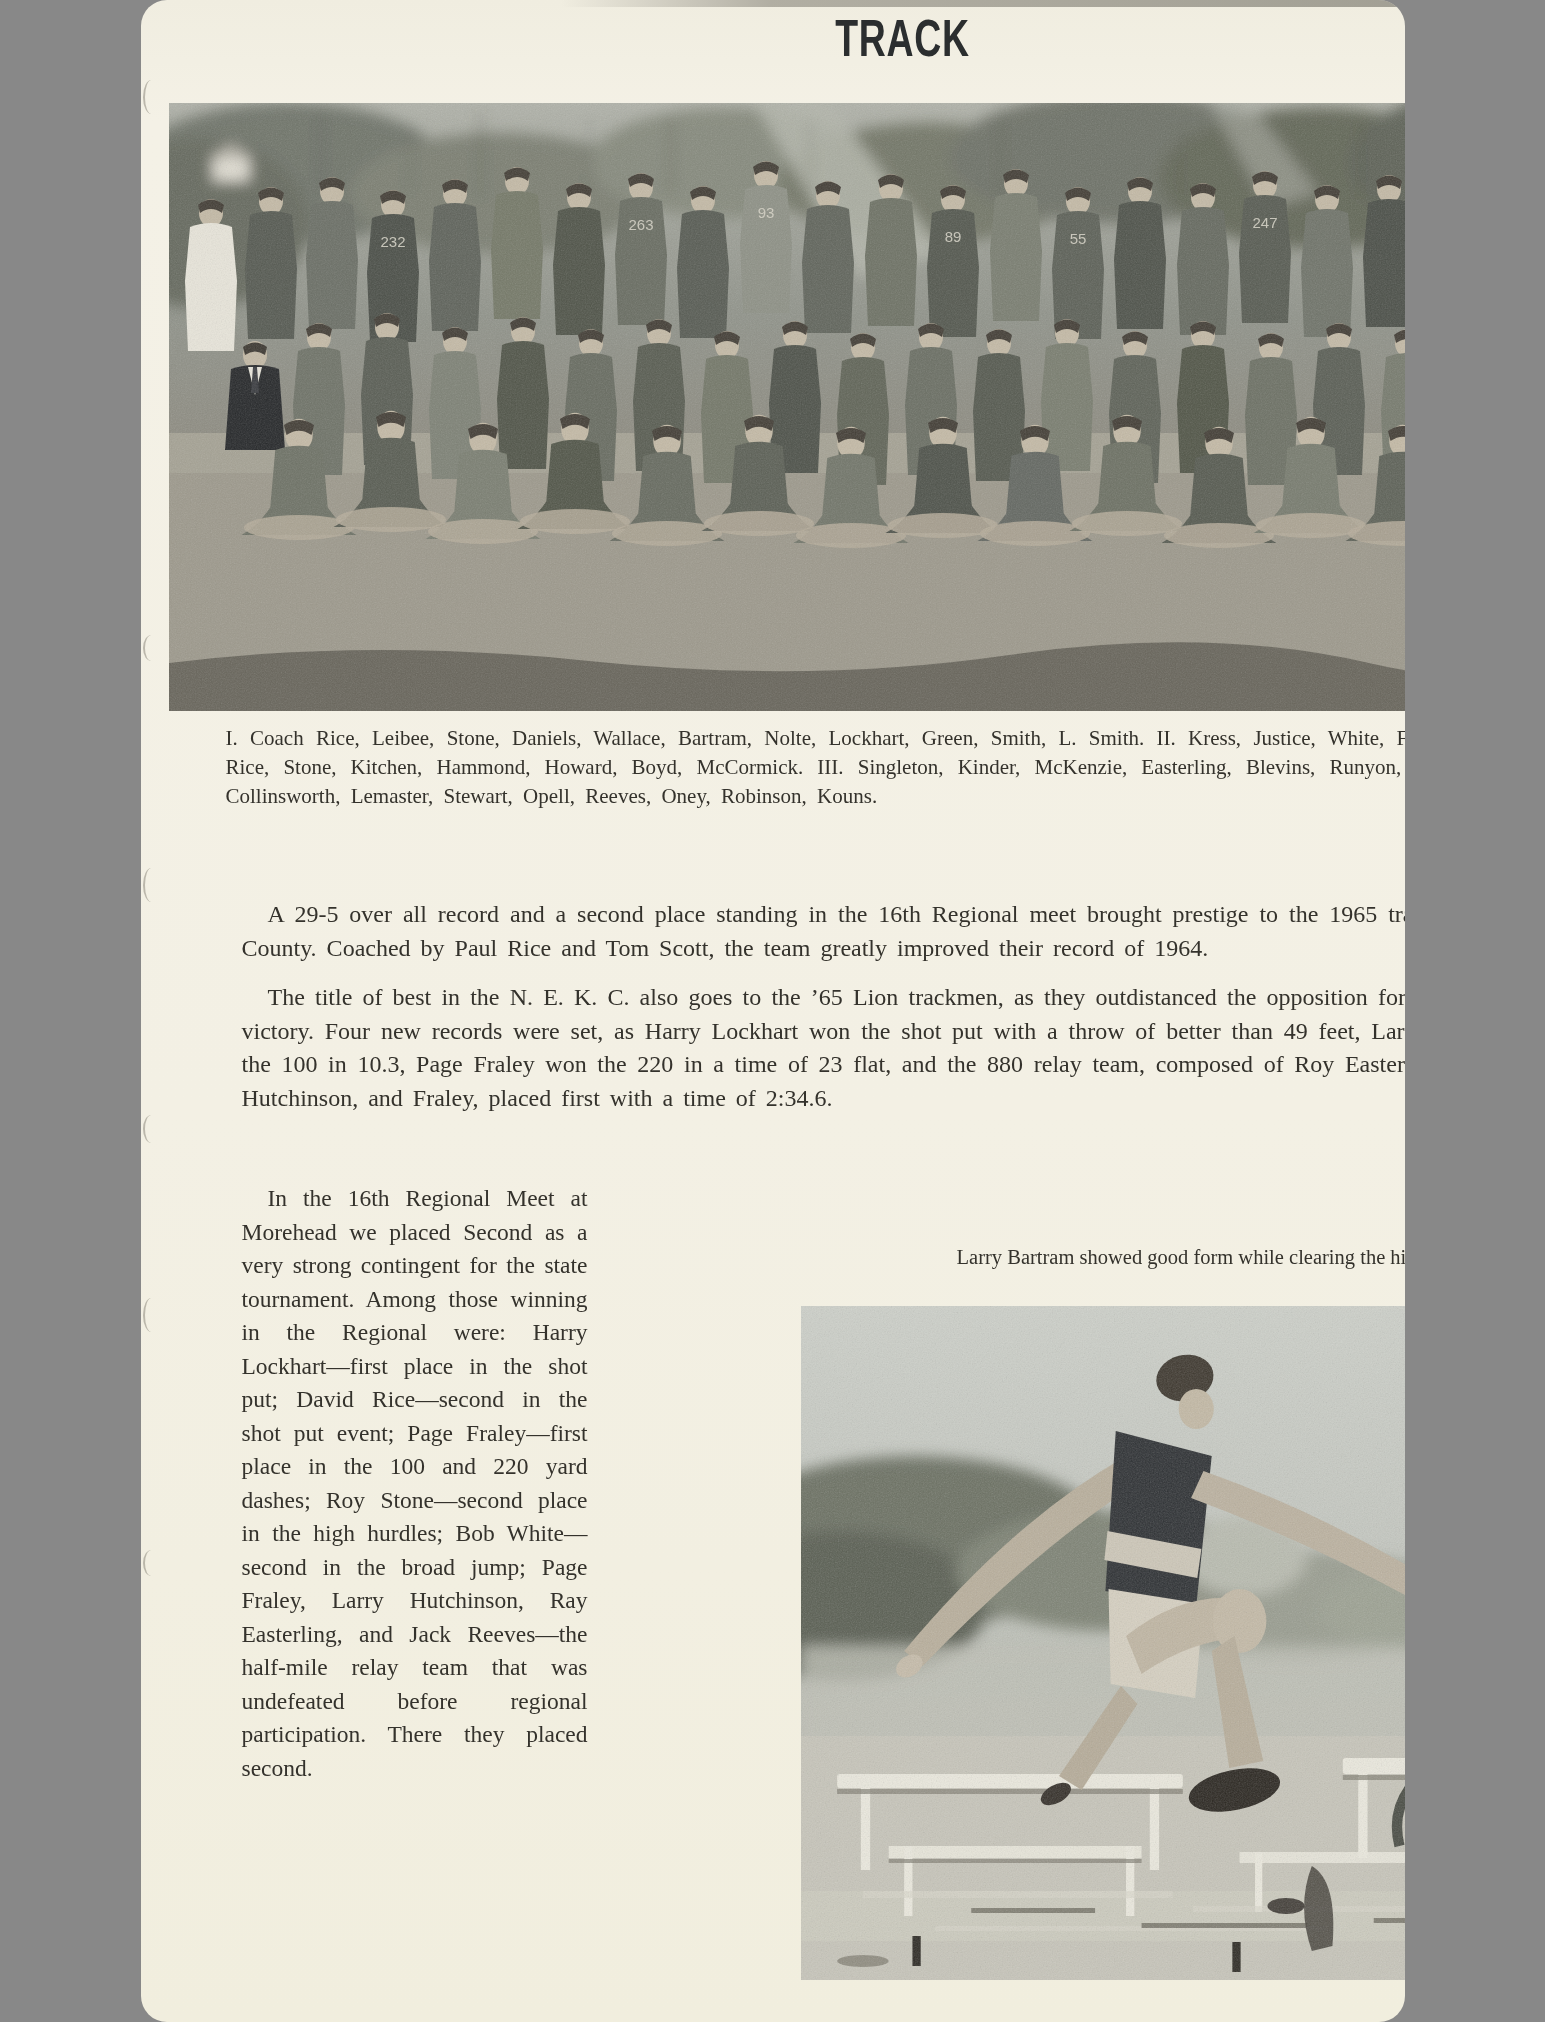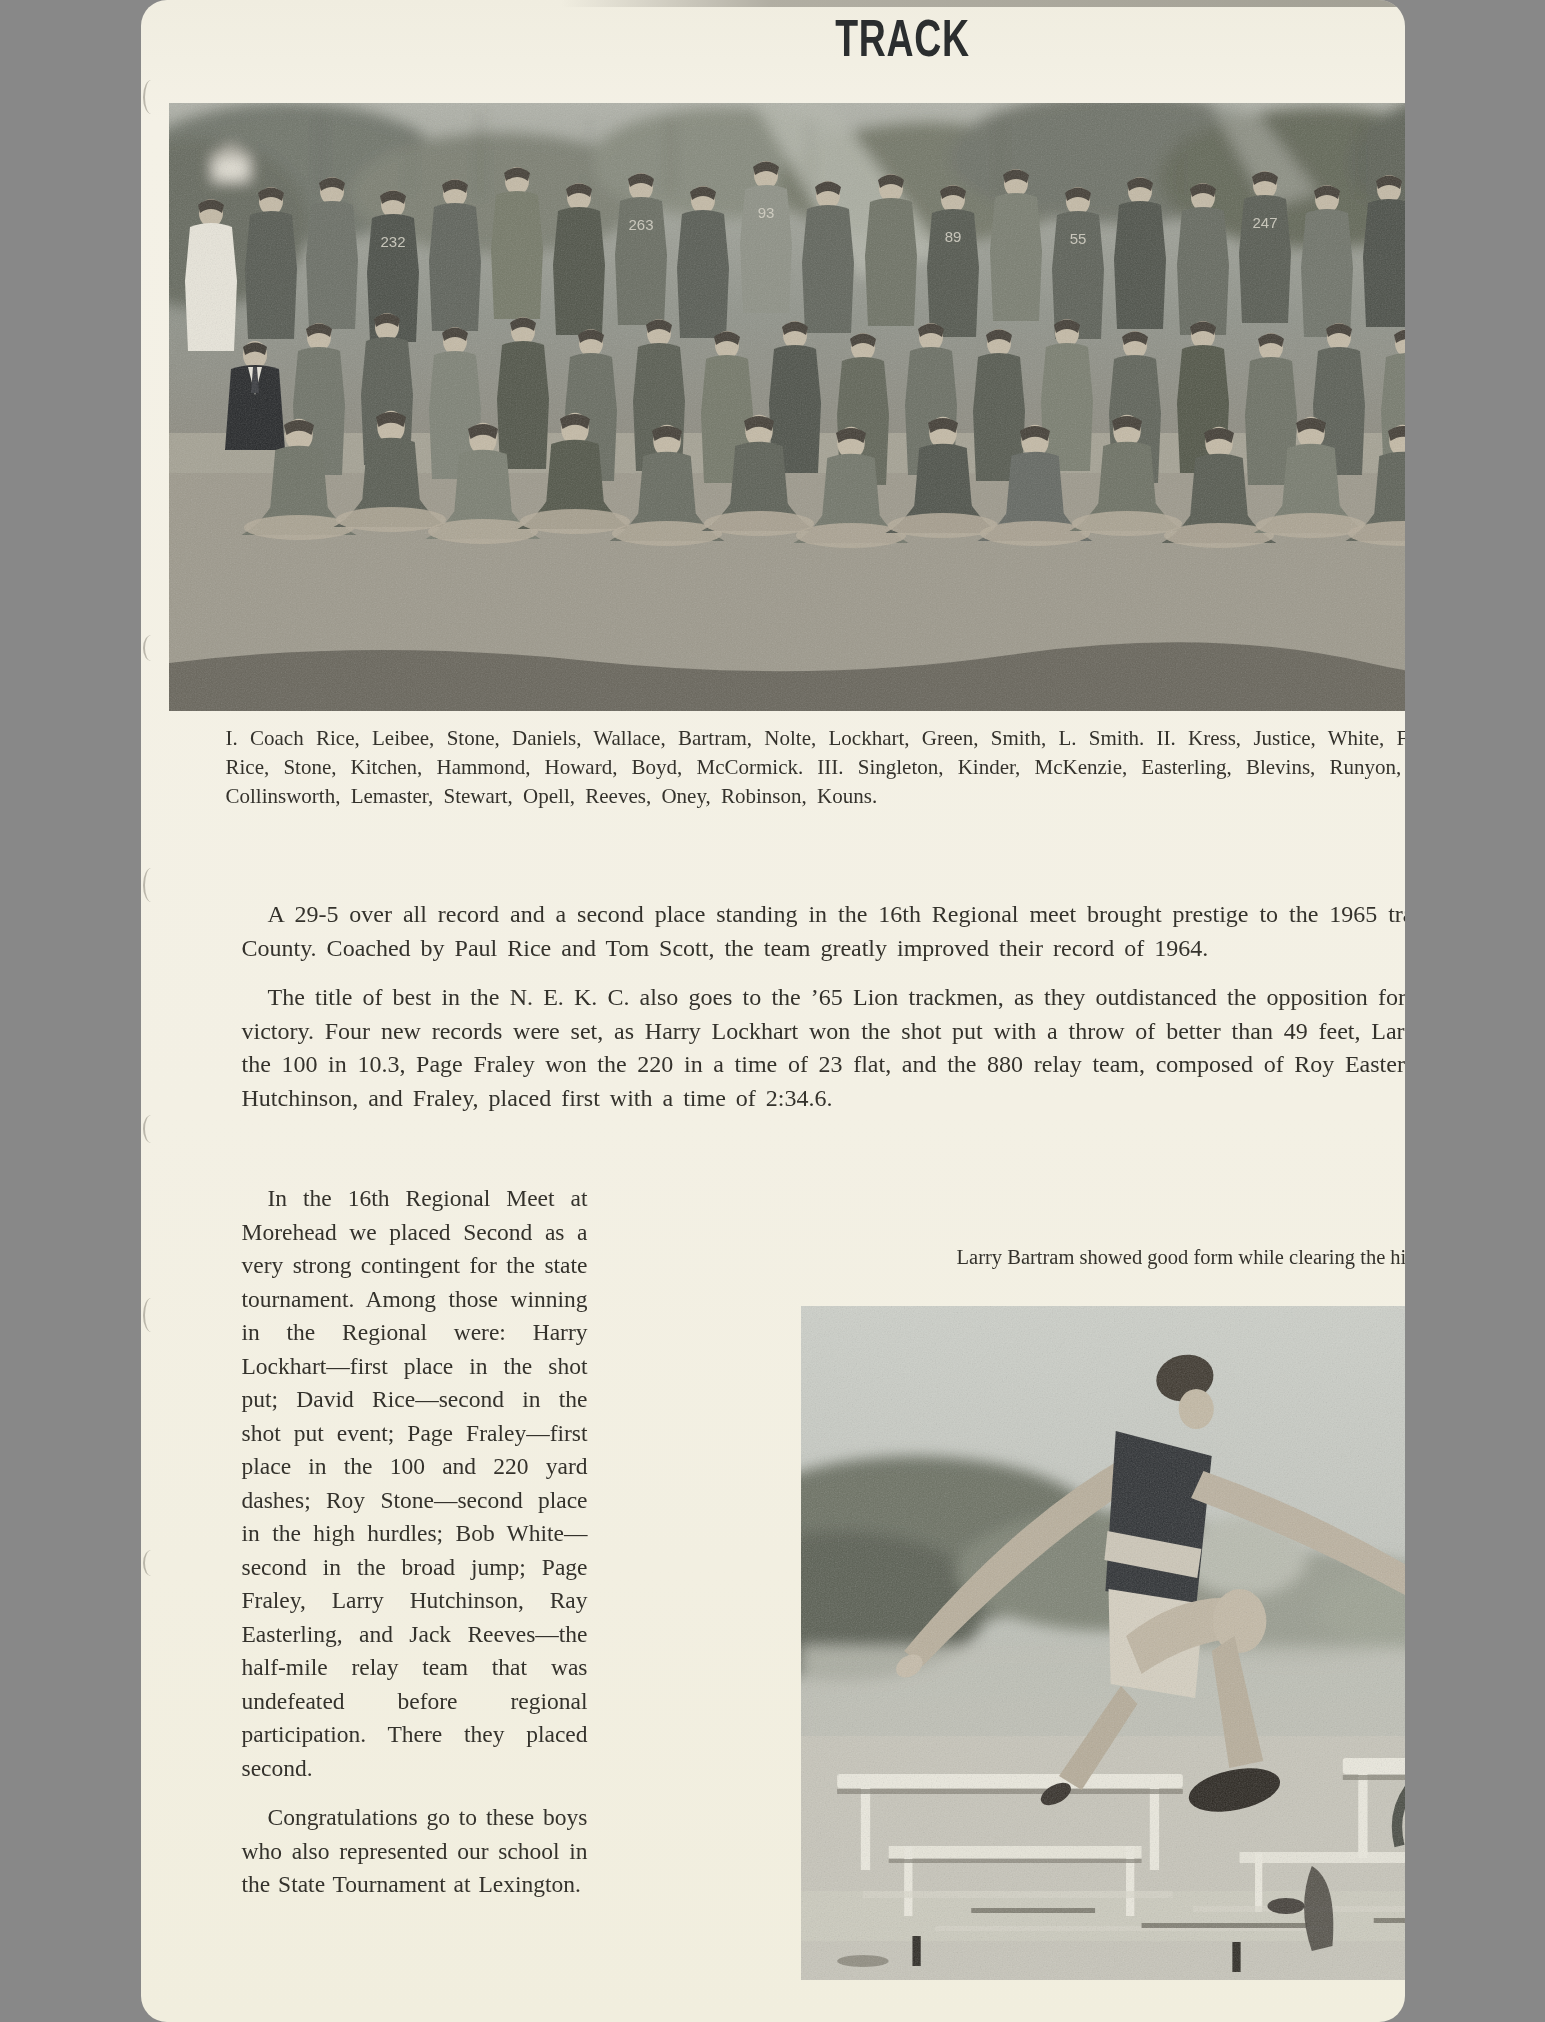--- a/index.html
+++ b/index.html
@@ -200,21 +200,20 @@
 
   <p class="caption1">I. Coach Rice, Leibee, Stone, Daniels, Wallace, Bartram, Nolte, Lockhart, Green, Smith, L. Smith. II. Kress, Justice, White, Fraley, Brown, Meade, Rice, Stone, Kitchen, Hammond, Howard, Boyd, McCormick. III. Singleton, Kinder, McKenzie, Easterling, Blevins, Runyon, Burke, Young, Rice, Collinsworth, Lemaster, Stewart, Opell, Reeves, Oney, Robinson, Kouns.</p>
 
   <div class="article">
     <p>A 29-5 over all record and a second place standing in the 16th Regional meet brought prestige to the 1965 track team of Boyd County. Coached by Paul Rice and Tom Scott, the team greatly improved their record of 1964.</p>
     <p>The title of best in the N. E. K. C. also goes to the ’65 Lion trackmen, as they outdistanced the opposition for an overwhelming victory. Four new records were set, as Harry Lockhart won the shot put with a throw of better than 49 feet, Larry Hutchinson ran the 100 in 10.3, Page Fraley won the 220 in a time of 23 flat, and the 880 relay team, composed of Roy Easterling, Jack Reeves, Hutchinson, and Fraley, placed first with a time of 2:34.6.</p>
   </div>
 
   <div class="colleft">
     <p>In the 16th Regional Meet at Morehead we placed Second as a very strong contingent for the state tournament. Among those winning in the Regional were: Harry Lockhart—first place in the shot put; David Rice—second in the shot put event; Page Fraley—first place in the 100 and 220 yard dashes; Roy Stone—second place in the high hurdles; Bob White—second in the broad jump; Page Fraley, Larry Hutchinson, Ray Easterling, and Jack Reeves—the half-mile relay team that was undefeated before regional participation. There they placed second.</p>
-    <p>Congratulations go to these boys who also represented our school in the State Tournament at Lexington.</p>
   </div>
 
   <p class="hcap">Larry Bartram showed good form while clearing the high hurdle.</p>
 
   <figure class="photo2">
     <svg viewBox="0 0 845 674" preserveAspectRatio="none">
       <defs>
         <linearGradient id="sky2" x1="0" y1="0" x2="0" y2="1">
           <stop offset="0" stop-color="#cdd0c9"></stop>
             <stop offset="0.4" stop-color="#c3c6bf"></stop>

